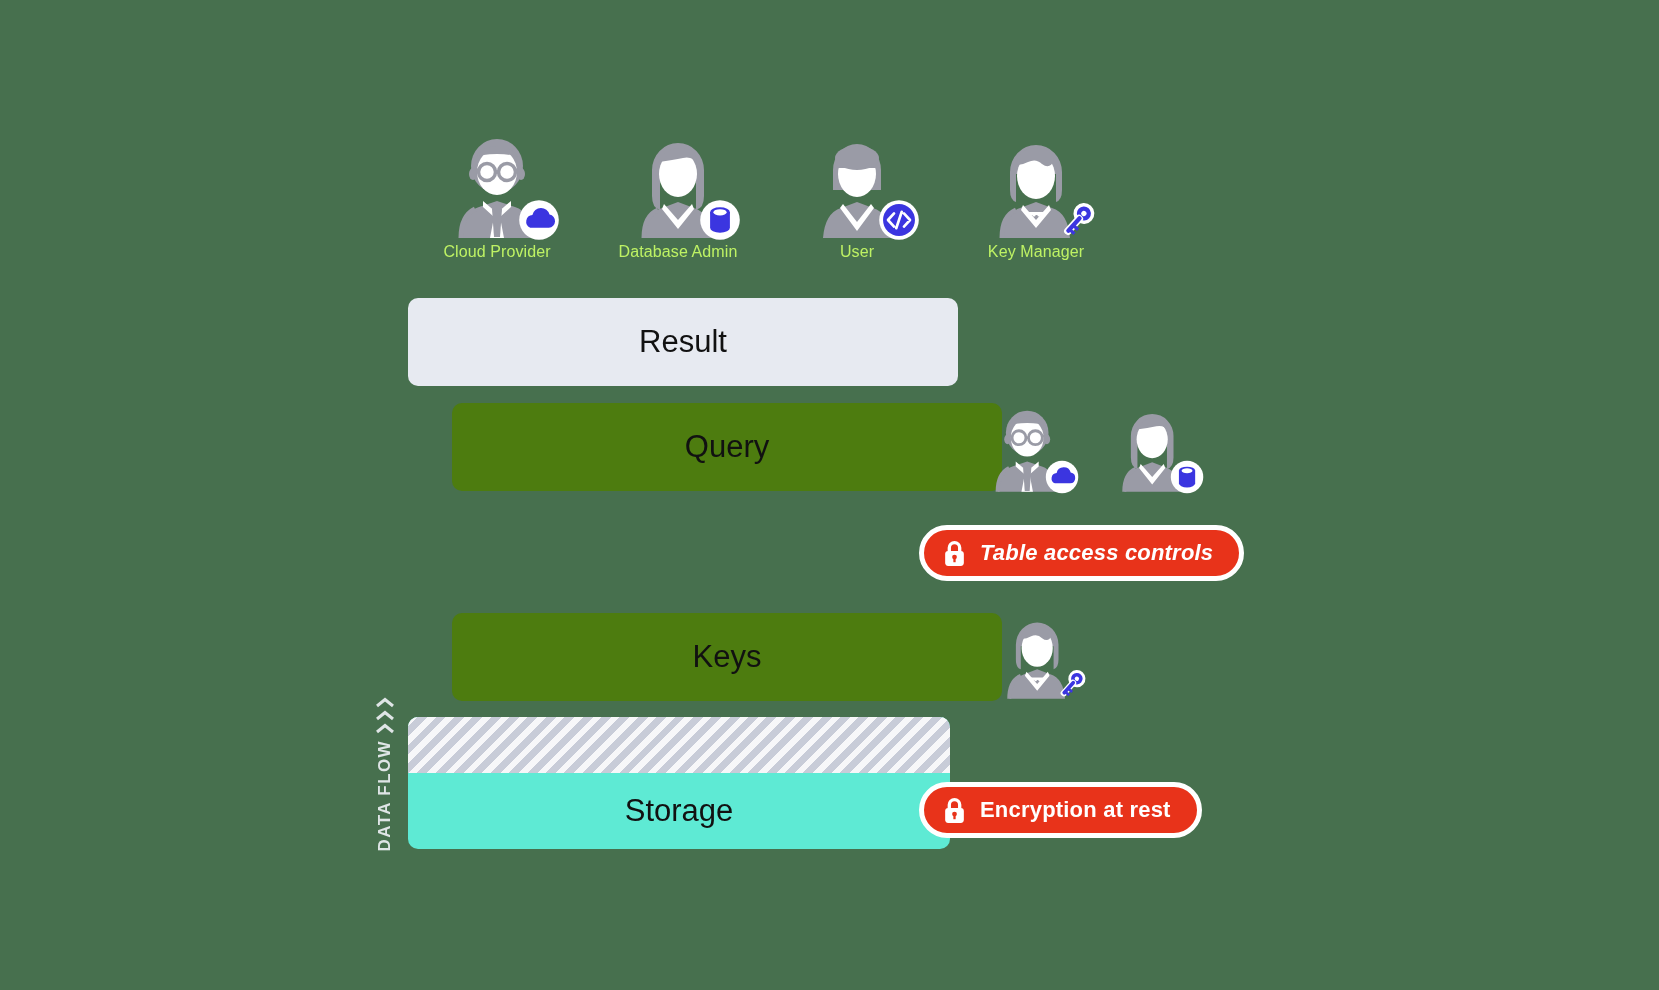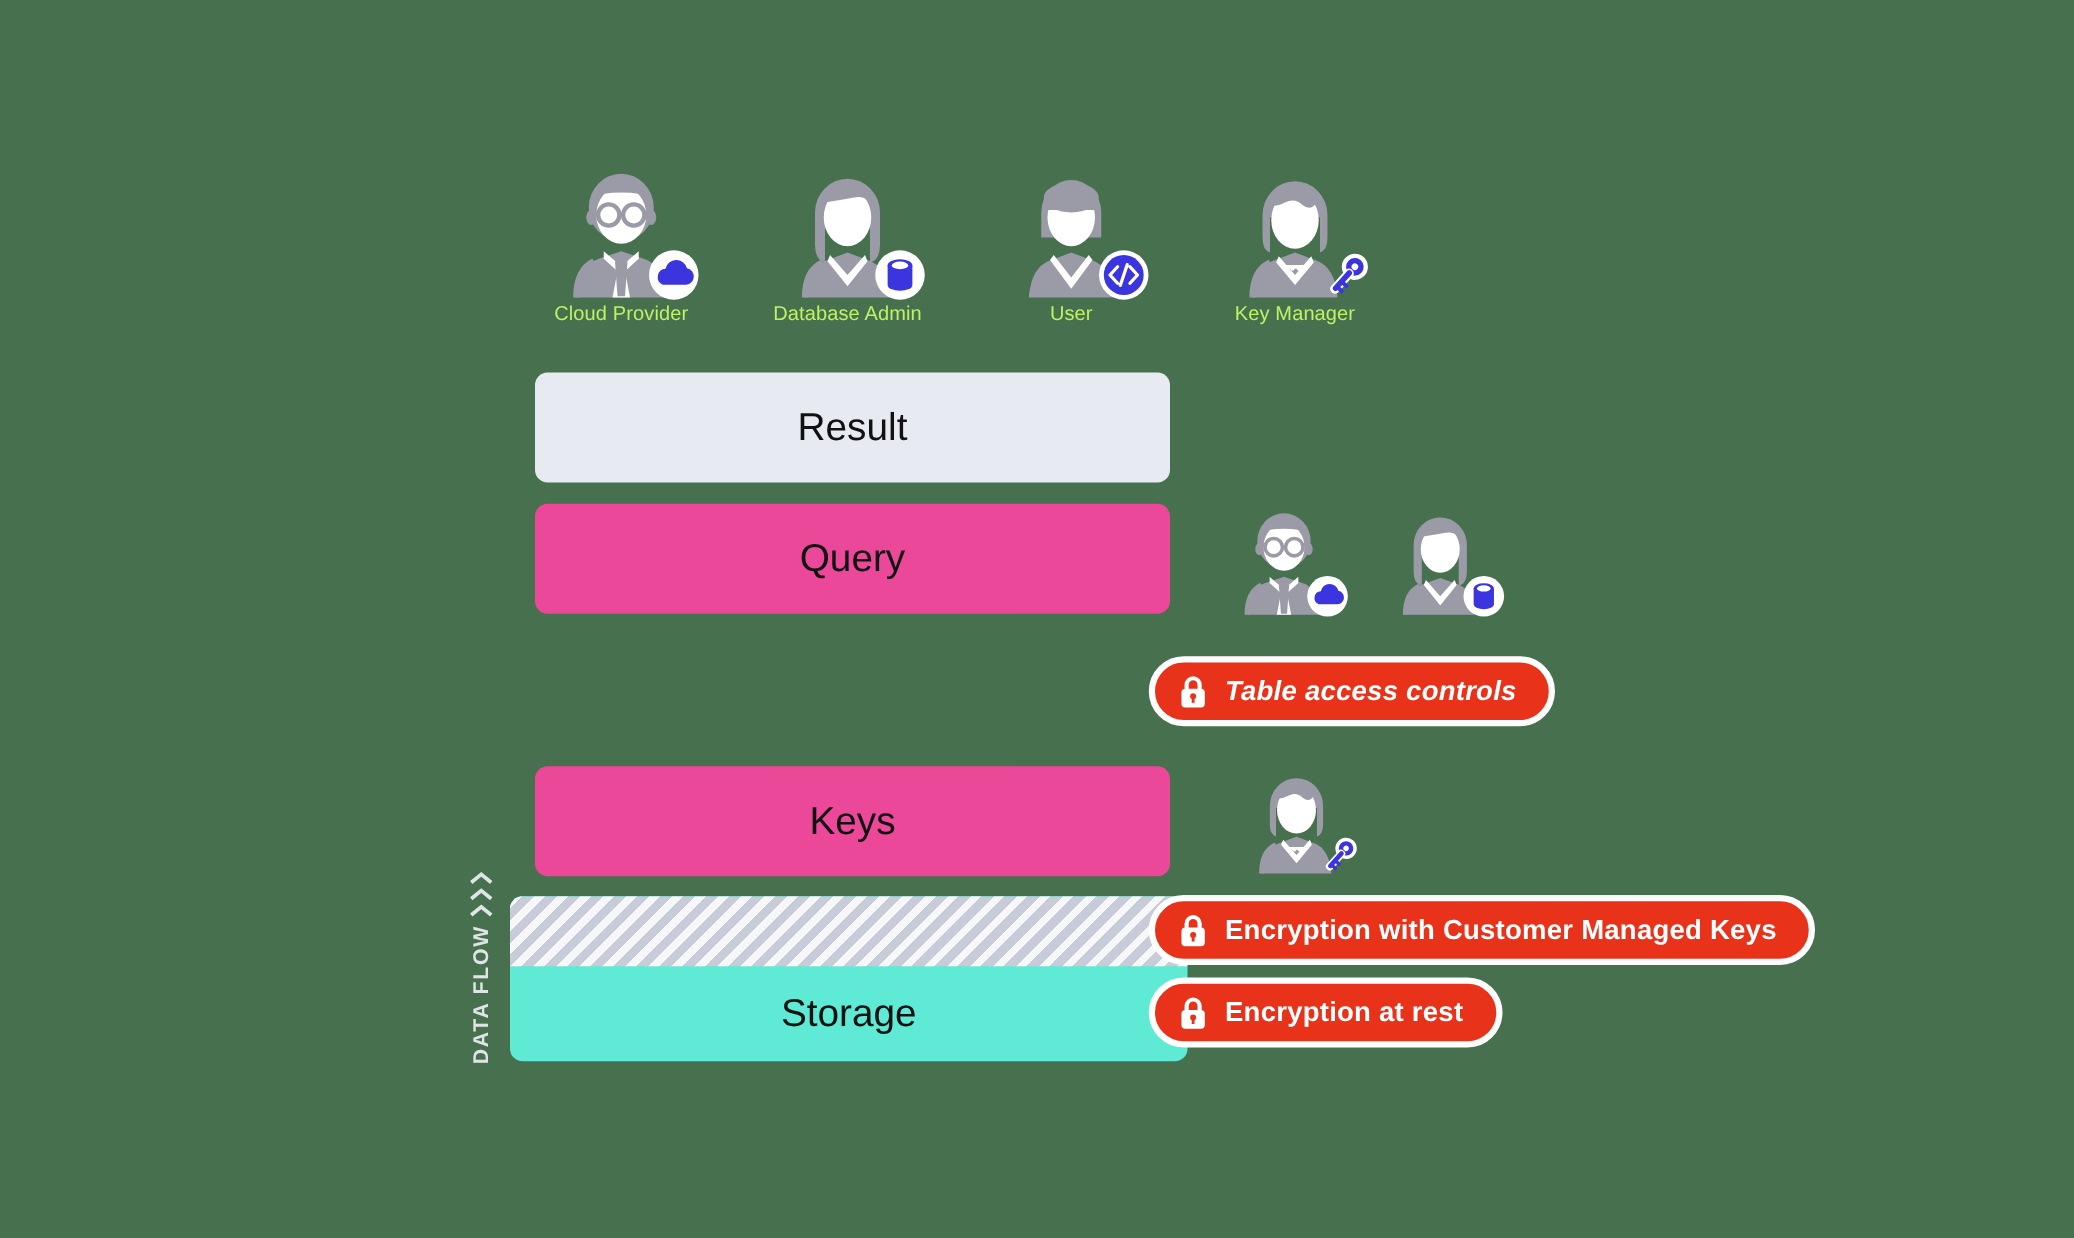--- a/index.html
+++ b/index.html
@@ -20,27 +20,27 @@
   }
   .badge{
     position:absolute; border-radius:50%;
     background:#3b35e0; border:4px solid #fff;
     display:flex; align-items:center; justify-content:center;
     color:#fff; font-weight:bold;
   }
 
   
   .bar{
-    position:absolute; left:428px; width:508px;
+    position:absolute; left:408px; width:550px;
     border-radius:10px;
     display:flex; align-items:center; justify-content:center;
     font-size:31px; color:#111; font-weight:500;
   }
   .bar.gray{ background:#e7eaf1; }
-  .bar.blue{ background:#ec4899; }
+  .bar.blue{ background:#4d7c0f;margin-left:44px; }
 
   .storagebar{
     position:absolute; left:408px; width:542px;
     border-radius:10px; overflow:hidden; background:#5eead4;
   }
   .hatch{
     height:56px; width:100%;
     background-color:#c8ccd8;
     background-image:repeating-linear-gradient(
        -45deg, rgba(255,255,255,.85) 0 6px, rgba(0,0,0,0) 6px 13px);
@@ -196,29 +196,20 @@
   <div class="pill" id="a0" style="left: 919px; top: 525px; font-style: italic;">
     <svg class="lock" viewBox="0 0 24 26">
       <path d="M7 11V7.5a5 5 0 0 1 10 0V11" fill="none" stroke="#fff" stroke-width="3.2" stroke-linecap="round"></path>
       <rect x="3" y="10.5" width="18" height="14.5" rx="3" fill="#fff"></rect>
       <circle cx="12" cy="16.4" r="2.3" fill="#e8331a"></circle>
       <rect x="10.9" y="16.4" width="2.2" height="5" fill="#e8331a"></rect>
     </svg>
     <span>Table access controls</span>
   </div>
 
-  <div class="pill" id="a1" style="left: 919px; top: 716px;">
-    <svg class="lock" viewBox="0 0 24 26">
-      <path d="M7 11V7.5a5 5 0 0 1 10 0V11" fill="none" stroke="#fff" stroke-width="3.2" stroke-linecap="round"></path>
-      <rect x="3" y="10.5" width="18" height="14.5" rx="3" fill="#fff"></rect>
-      <circle cx="12" cy="16.4" r="2.3" fill="#e8331a"></circle>
-      <rect x="10.9" y="16.4" width="2.2" height="5" fill="#e8331a"></rect>
-    </svg>
-    <span>Encryption with Customer Managed Keys</span>
-  </div>
 
   <div class="pill" id="a2" style="left: 919px; top: 782px;">
     <svg class="lock" viewBox="0 0 24 26">
       <path d="M7 11V7.5a5 5 0 0 1 10 0V11" fill="none" stroke="#fff" stroke-width="3.2" stroke-linecap="round"></path>
       <rect x="3" y="10.5" width="18" height="14.5" rx="3" fill="#fff"></rect>
       <circle cx="12" cy="16.4" r="2.3" fill="#e8331a"></circle>
       <rect x="10.9" y="16.4" width="2.2" height="5" fill="#e8331a"></rect>
     </svg>
     <span>Encryption at rest</span>
   </div>

